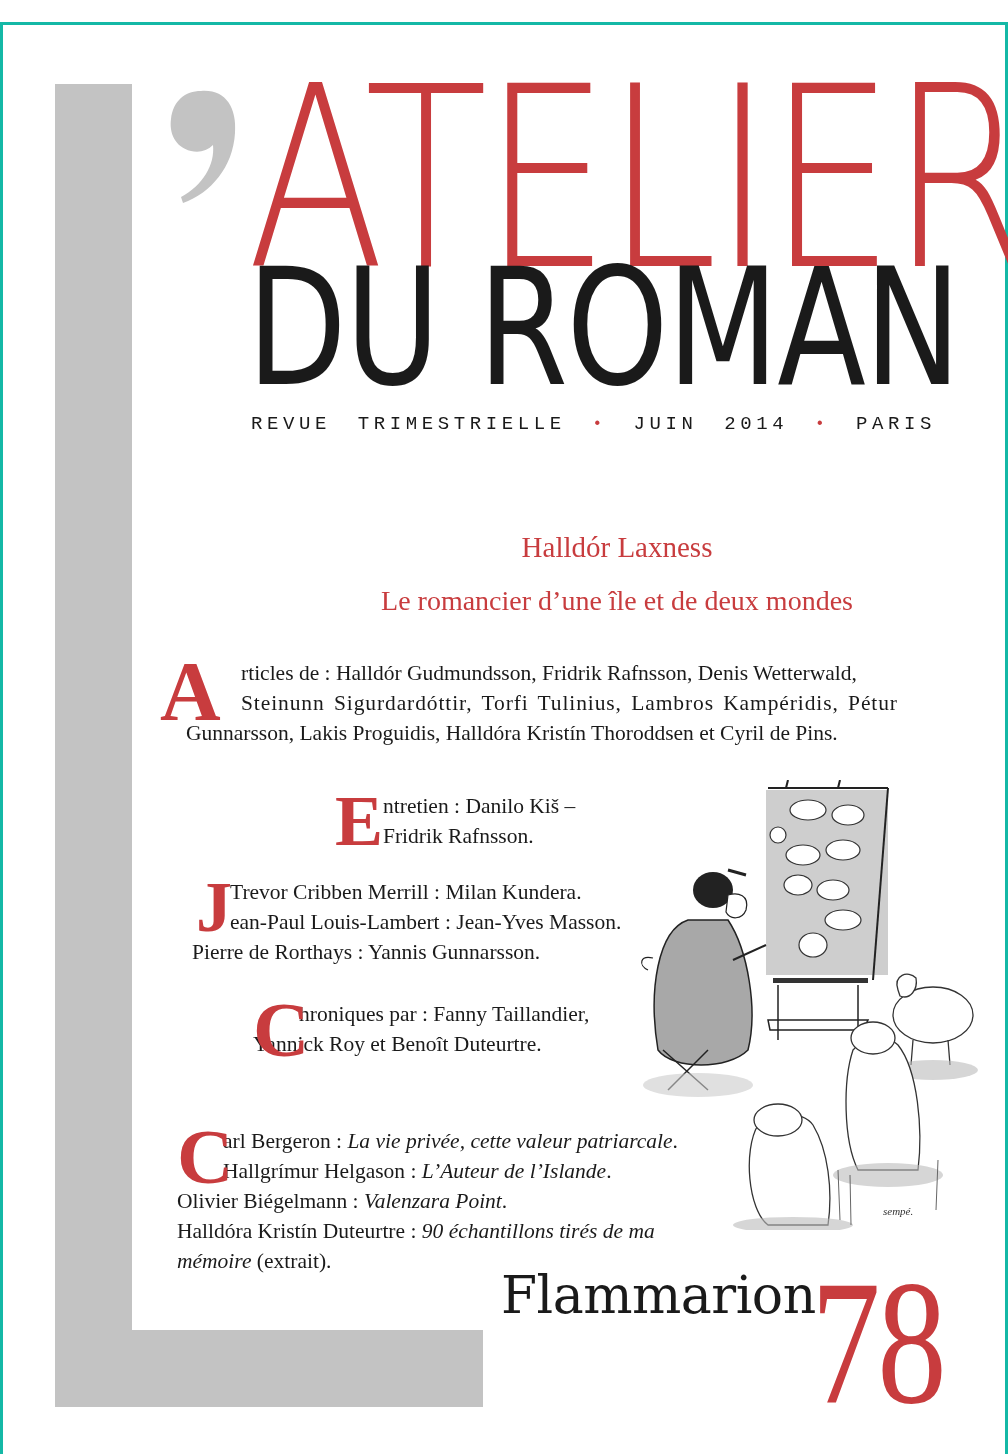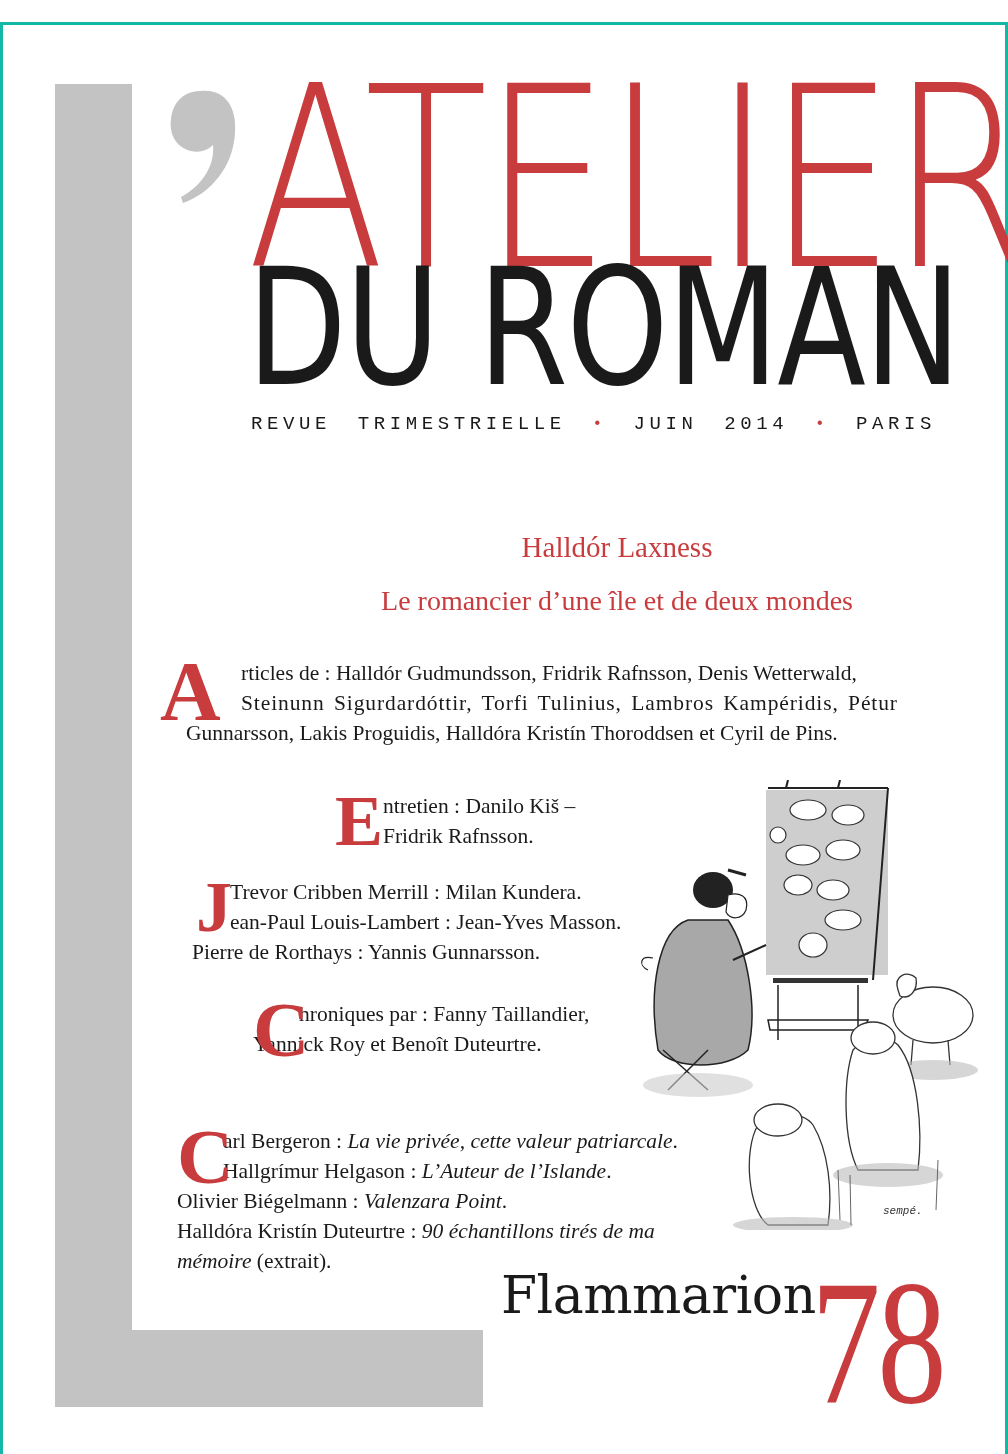--- a/index.html
+++ b/index.html
@@ -14,21 +14,21 @@
   .title-black { left:244px; top:222px; font-family:"DejaVu Sans", sans-serif; color:#1a1a1a;
     font-size:162px; line-height:162px; letter-spacing:-2px; transform:scaleX(0.80); transform-origin:left top; white-space:nowrap; }
   .tagline { left:248px; top:388px; width:685px; font-family:Liberation Mono, monospace; font-size:19px; letter-spacing:4.6px; color:#1a1a1a;
     display:flex; justify-content:space-between; align-items:center; white-space:nowrap; }
   .tagline .dot { color:#c83c3e; font-size:16px; }
   .serif { font-family:"Liberation Serif", serif; color:#1a1a1a; }
   .h1 { left:0; width:1008px; top:506px; text-align:center; margin-left:110px; color:#c83c3e; font-size:29px; }
   .h2 { left:0; width:1008px; top:560px; text-align:center; margin-left:110px; color:#c83c3e; font-size:28px; }
   .para { font-size:21.5px; line-height:30px; }
   .drop { position:absolute; color:#c83c3e; font-family:"Liberation Serif", serif; font-weight:bold; }
-  .sig { left:880px; top:1180px; font-family:Liberation Mono, monospace; font-style:italic; font-size:11px; color:#333; }
+  .sig { left:880px; top:1180px; font-family:Liberation Serif, serif; font-style:italic; font-size:11px; color:#333; }
   .publisher { left:498px; top:1240px; font-family:"DejaVu Serif", serif; font-size:52px; color:#1a1a1a; letter-spacing:-0.5px; }
   .issue { left:808px; top:1228px; font-family:"Liberation Serif", serif; color:#c83c3e; font-size:178px; line-height:178px; letter-spacing:-4px; transform:scaleX(0.78); transform-origin:left top; }
   i { font-style:italic; }
 </style>
 </head>
 <body>
 
 <div class="page">
 
   <div class="abs lbar-v"></div>

